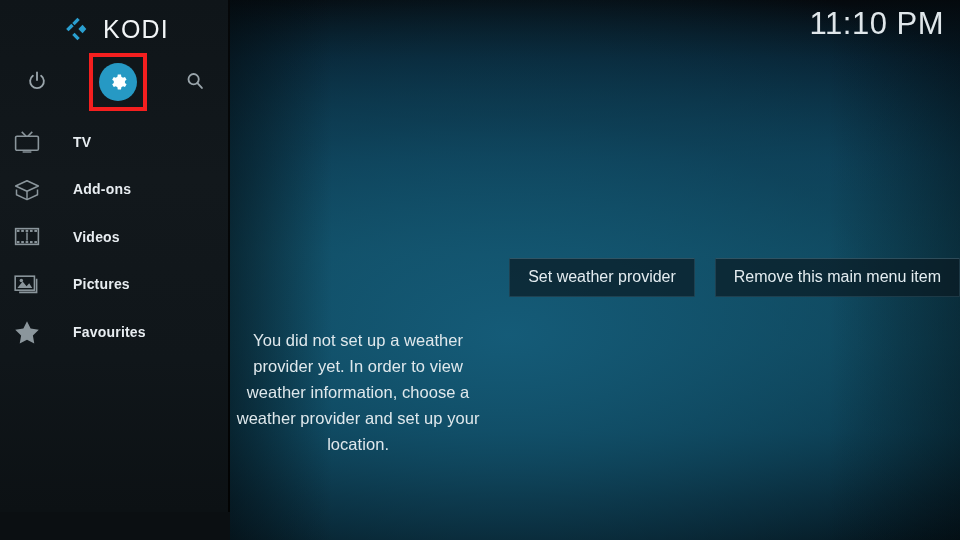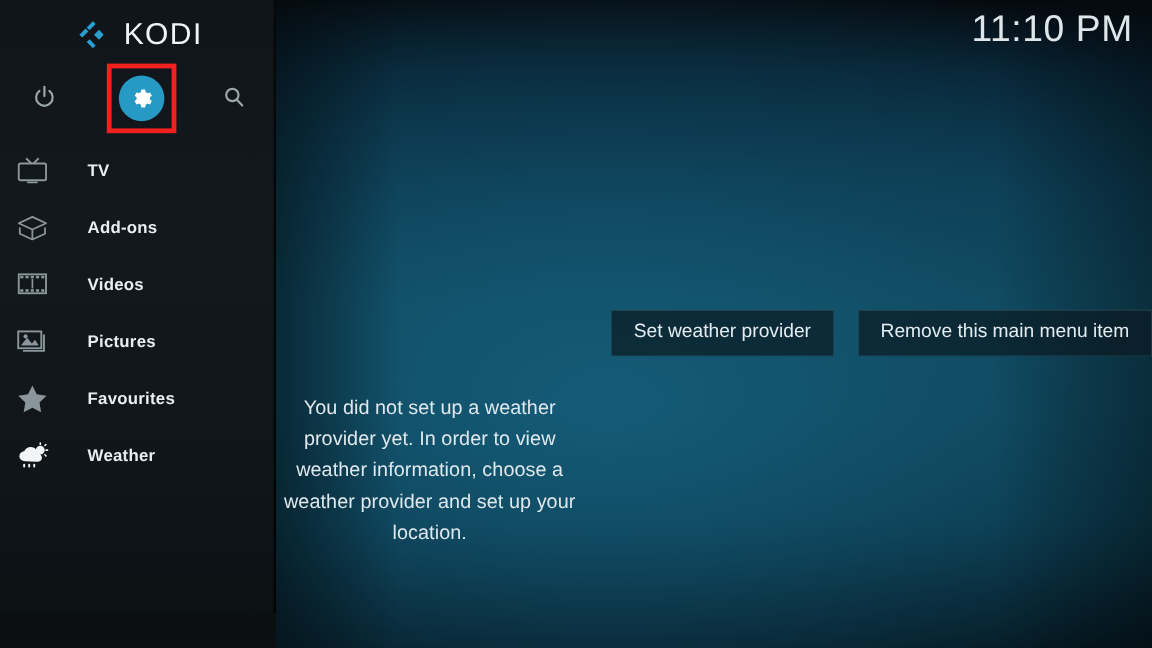--- a/index.html
+++ b/index.html
@@ -305,42 +305,20 @@
 
       <div class="menu-item">
         <span class="menu-icon">
           <svg viewBox="0 0 32 30" width="28" height="26">
             <polygon fill="#8b969c" points="16,2.5 20.2,11.1 29.6,12.4 22.8,19 24.4,28.3 16,23.9 7.6,28.3 9.2,19 2.4,12.4 11.8,11.1"></polygon>
           </svg>
         </span>
         <span class="menu-label">Favourites</span>
       </div>
 
-      <div class="menu-item">
-        <span class="menu-icon">
-          <svg viewBox="0 0 32 28" width="28" height="25">
-            <g fill="#f2f5f7">
-              <circle cx="23.5" cy="9" r="4.2"></circle>
-              <g stroke="#f2f5f7" stroke-width="1.5" stroke-linecap="round">
-                <line x1="23.5" y1="2.2" x2="23.5" y2="3.6"></line>
-                <line x1="29" y1="9" x2="30.4" y2="9"></line>
-                <line x1="27.9" y1="4.6" x2="28.9" y2="3.6"></line>
-                <line x1="27.9" y1="13.4" x2="28.9" y2="14.4"></line>
-              </g>
-              <path d="M9 19.5c-3 0-5.4-2-5.4-4.7 0-2.5 2-4.5 4.6-4.7 1-2.5 3.4-4.2 6.2-4.2 3.6 0 6.6 2.7 6.9 6.2 2.2.3 3.8 2 3.8 4.1 0 2.3-2 3.9-4.5 3.9z"></path>
-              <g>
-                <rect x="7.2" y="22" width="1.9" height="3.6" rx="0.95"></rect>
-                <rect x="12" y="22" width="1.9" height="3.6" rx="0.95"></rect>
-                <rect x="16.8" y="22" width="1.9" height="3.6" rx="0.95"></rect>
-              </g>
-            </g>
-          </svg>
-        </span>
-        <span class="menu-label">Weather</span>
-      </div>
 
     </div>
   </div>
 
   <div class="content">
     <div class="notice">You did not set up a weather provider yet. In order to view weather information, choose a weather provider and set up your location.</div>
     <div class="btn-row">
       <div class="btn">Set weather provider</div>
       <div class="btn">Remove this main menu item</div>
     </div>

